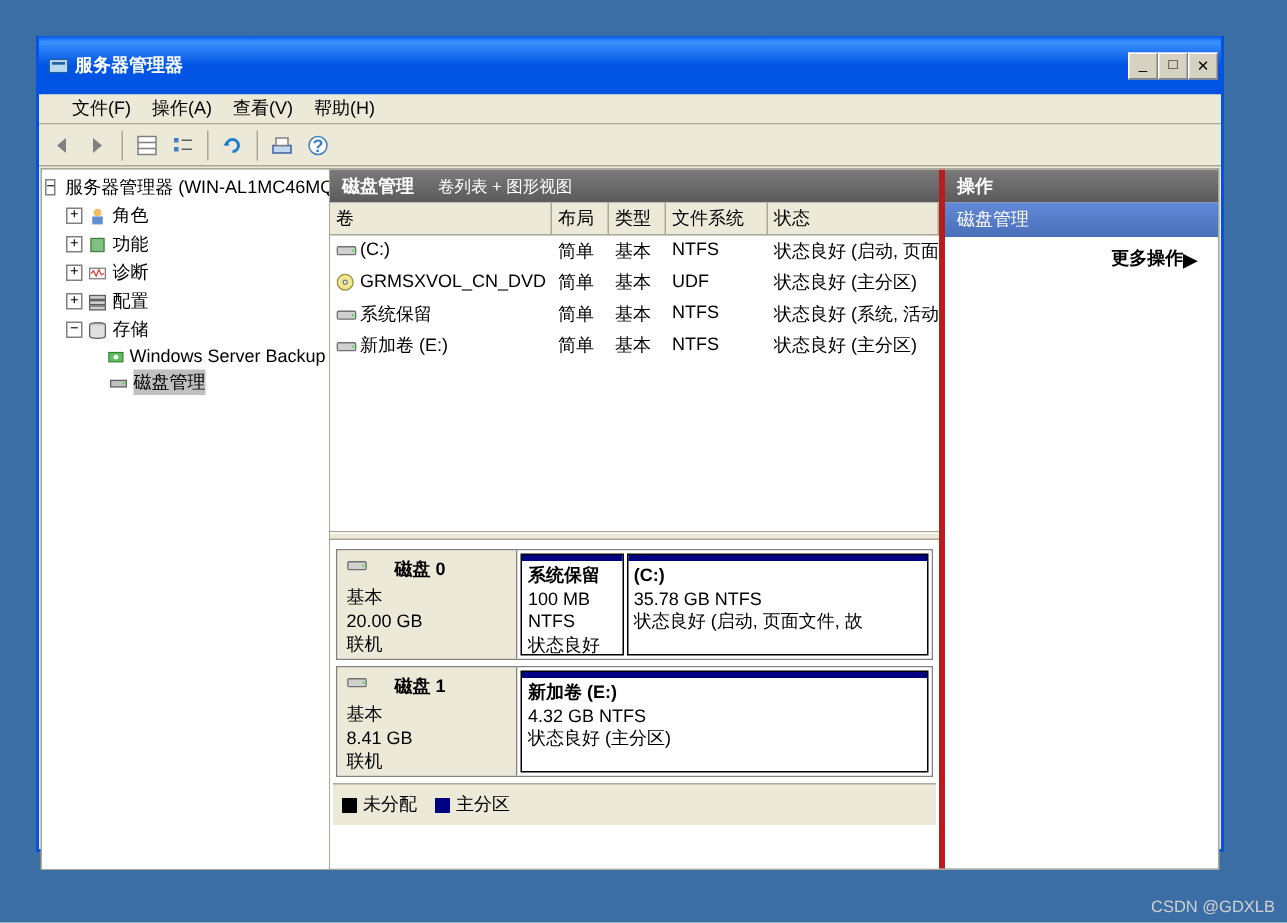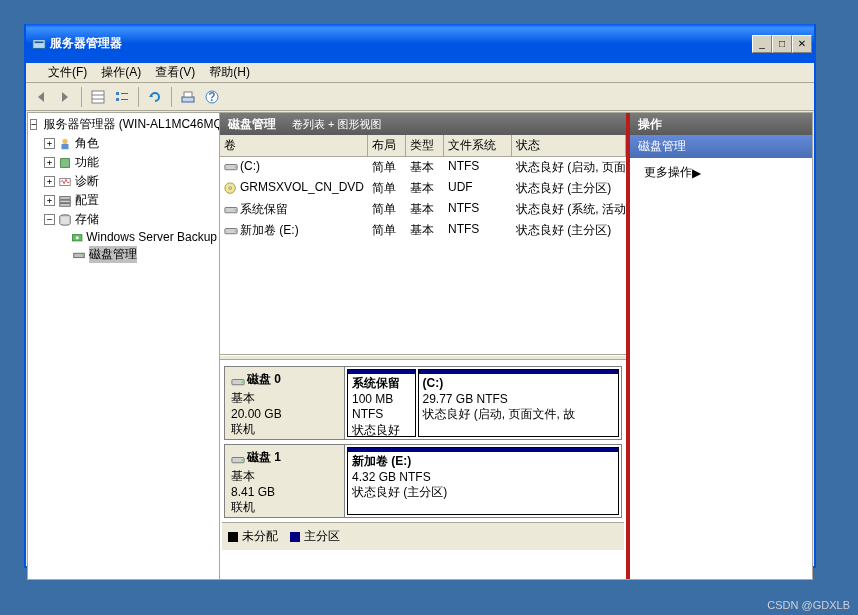--- a/index.html
+++ b/index.html
@@ -39,36 +39,36 @@
 .col-t { width: 38px; }
 .col-f { width: 68px; }
 .col-s { flex: 1; }
 .vol-row { display: flex; padding: 1px 0; }
 .vol-cell { padding: 1px 4px; overflow: hidden; white-space: nowrap; }
 .vol-icon { width: 14px; height: 12px; display: inline-block; vertical-align: middle; margin-right: 2px; }
 .splitter { height: 5px; background: #ece9d8; border-top: 1px solid #fff; border-bottom: 1px solid #aca899; cursor: ns-resize; }
 .disk-panel { flex: 1; overflow: auto; padding: 2px; background: #fff; }
 .disk-row { display: flex; border: 1px solid #808080; margin: 4px 2px; height: 74px; }
 .disk-info { width: 120px; background: #ece9d8; border-right: 1px solid #808080; padding: 4px 6px; }
-.disk-info-icon { display: flex; align-items: flex-end; gap: 0; margin-bottom: 2px; }
+.disk-info-icon { display: flex; align-items: flex-start; gap: 16px; margin-bottom: 2px; }
 .disk-info-name { font-weight: bold; }
 .disk-parts { flex: 1; display: flex; padding: 2px; gap: 2px; background: #fff; }
 .partition { flex: 1; border: 1px solid #000; display: flex; flex-direction: column; }
 .part-bar { height: 4px; background: #000080; }
 .part-body { flex: 1; padding: 2px 4px; font-size: 11px; line-height: 1.3; overflow: hidden; }
 .part-name { font-weight: bold; }
 .legend { height: 28px; background: #ece9d8; border-top: 1px solid #aca899; display: flex; align-items: center; padding: 0 6px; gap: 12px; }
 .legend-item { display: flex; align-items: center; gap: 4px; }
 .legend-sq { width: 10px; height: 10px; }
 .sq-black { background: #000; }
 .sq-navy { background: #000080; }
 .right-panel { width: 186px; background: #fff; border-left: 4px solid #b91c1c; display: flex; flex-direction: column; }
 .right-header { height: 22px; background: linear-gradient(to bottom, #7b7b7b, #5a5a5a); color: #fff; display: flex; align-items: center; padding: 0 8px; font-weight: bold; }
 .right-section { background: linear-gradient(to bottom, #6389d8, #4a6fb8); color: #fff; padding: 3px 8px; margin: 0; }
-.right-action { padding: 6px 14px; cursor: pointer; display: flex; justify-content: flex-start; align-items: center; }
+.right-action { padding: 6px 14px; cursor: pointer; display: flex; justify-content: flex-end; align-items: center; font-weight: bold; }
 .watermark { position: absolute; right: 8px; bottom: 4px; color: #d0d0d0; font-size: 11px; }
 svg { display: block; }
 </style>
 </head>
 <body>
 
 <div class="outer-window">
   <div class="titlebar">
     <svg class="titlebar-icon" viewBox="0 0 16 16">
         <rect x="1" y="3" width="14" height="10" fill="#b8d8f0" stroke="#2060a0"></rect>
@@ -285,21 +285,21 @@
                   <div class="part-body">
                     <div class="part-name">系统保留</div>
                     <div>100 MB NTFS</div>
                     <div>状态良好 (系</div>
                   </div>
                 </div>
                 <div class="partition" style="flex:3">
                   <div class="part-bar"></div>
                   <div class="part-body">
                     <div class="part-name">(C:)</div>
-                    <div>29.77 GB NTFS</div>
+                    <div>35.78 GB NTFS</div>
                     <div>状态良好 (启动, 页面文件, 故</div>
                   </div>
                 </div>
               </div>
             </div>
             <div class="disk-row">
               <div class="disk-info">
                 <div class="disk-info-icon">
                   <span class="vol-icon">
                     <svg viewBox="0 0 16 14">

